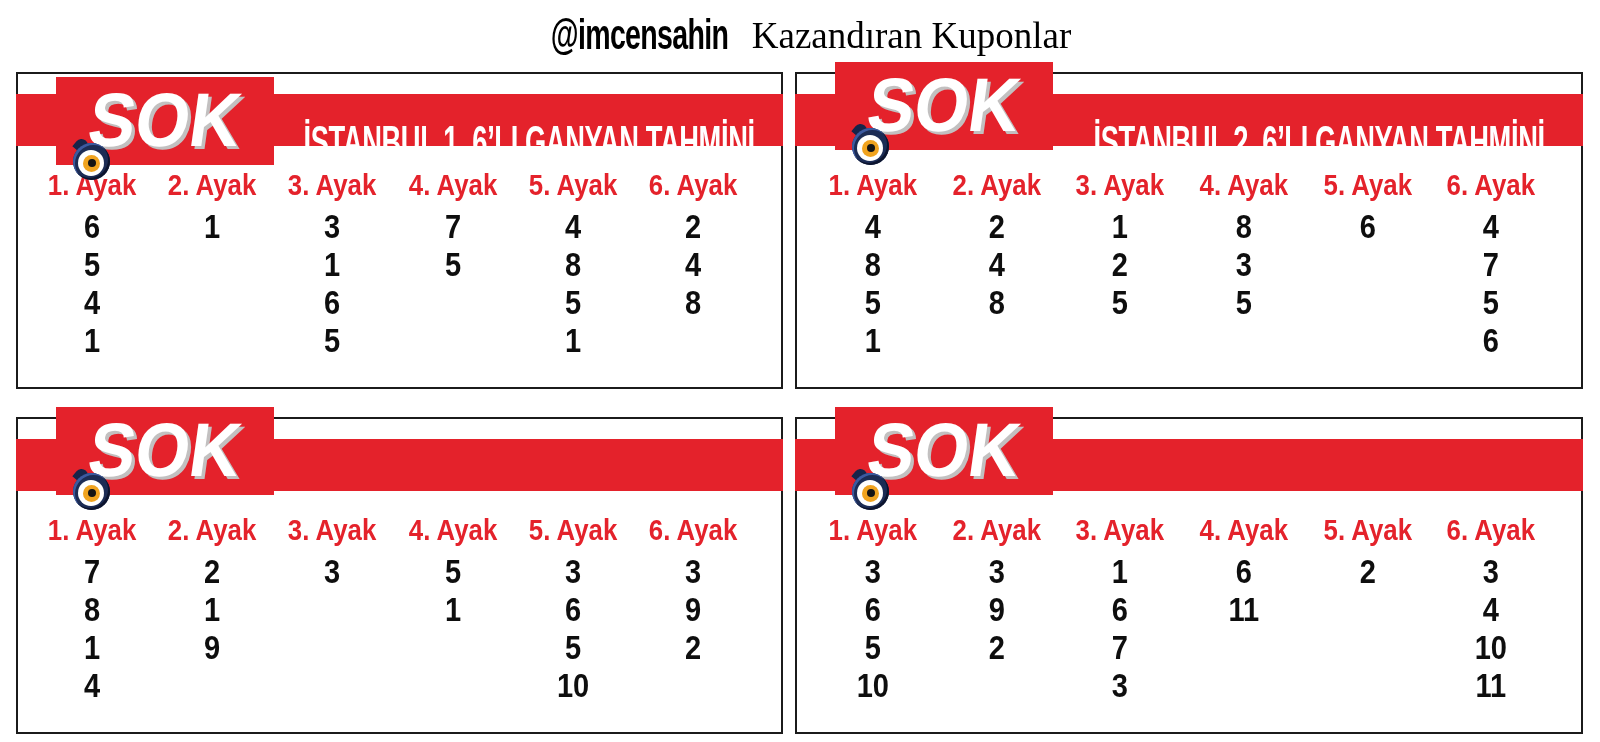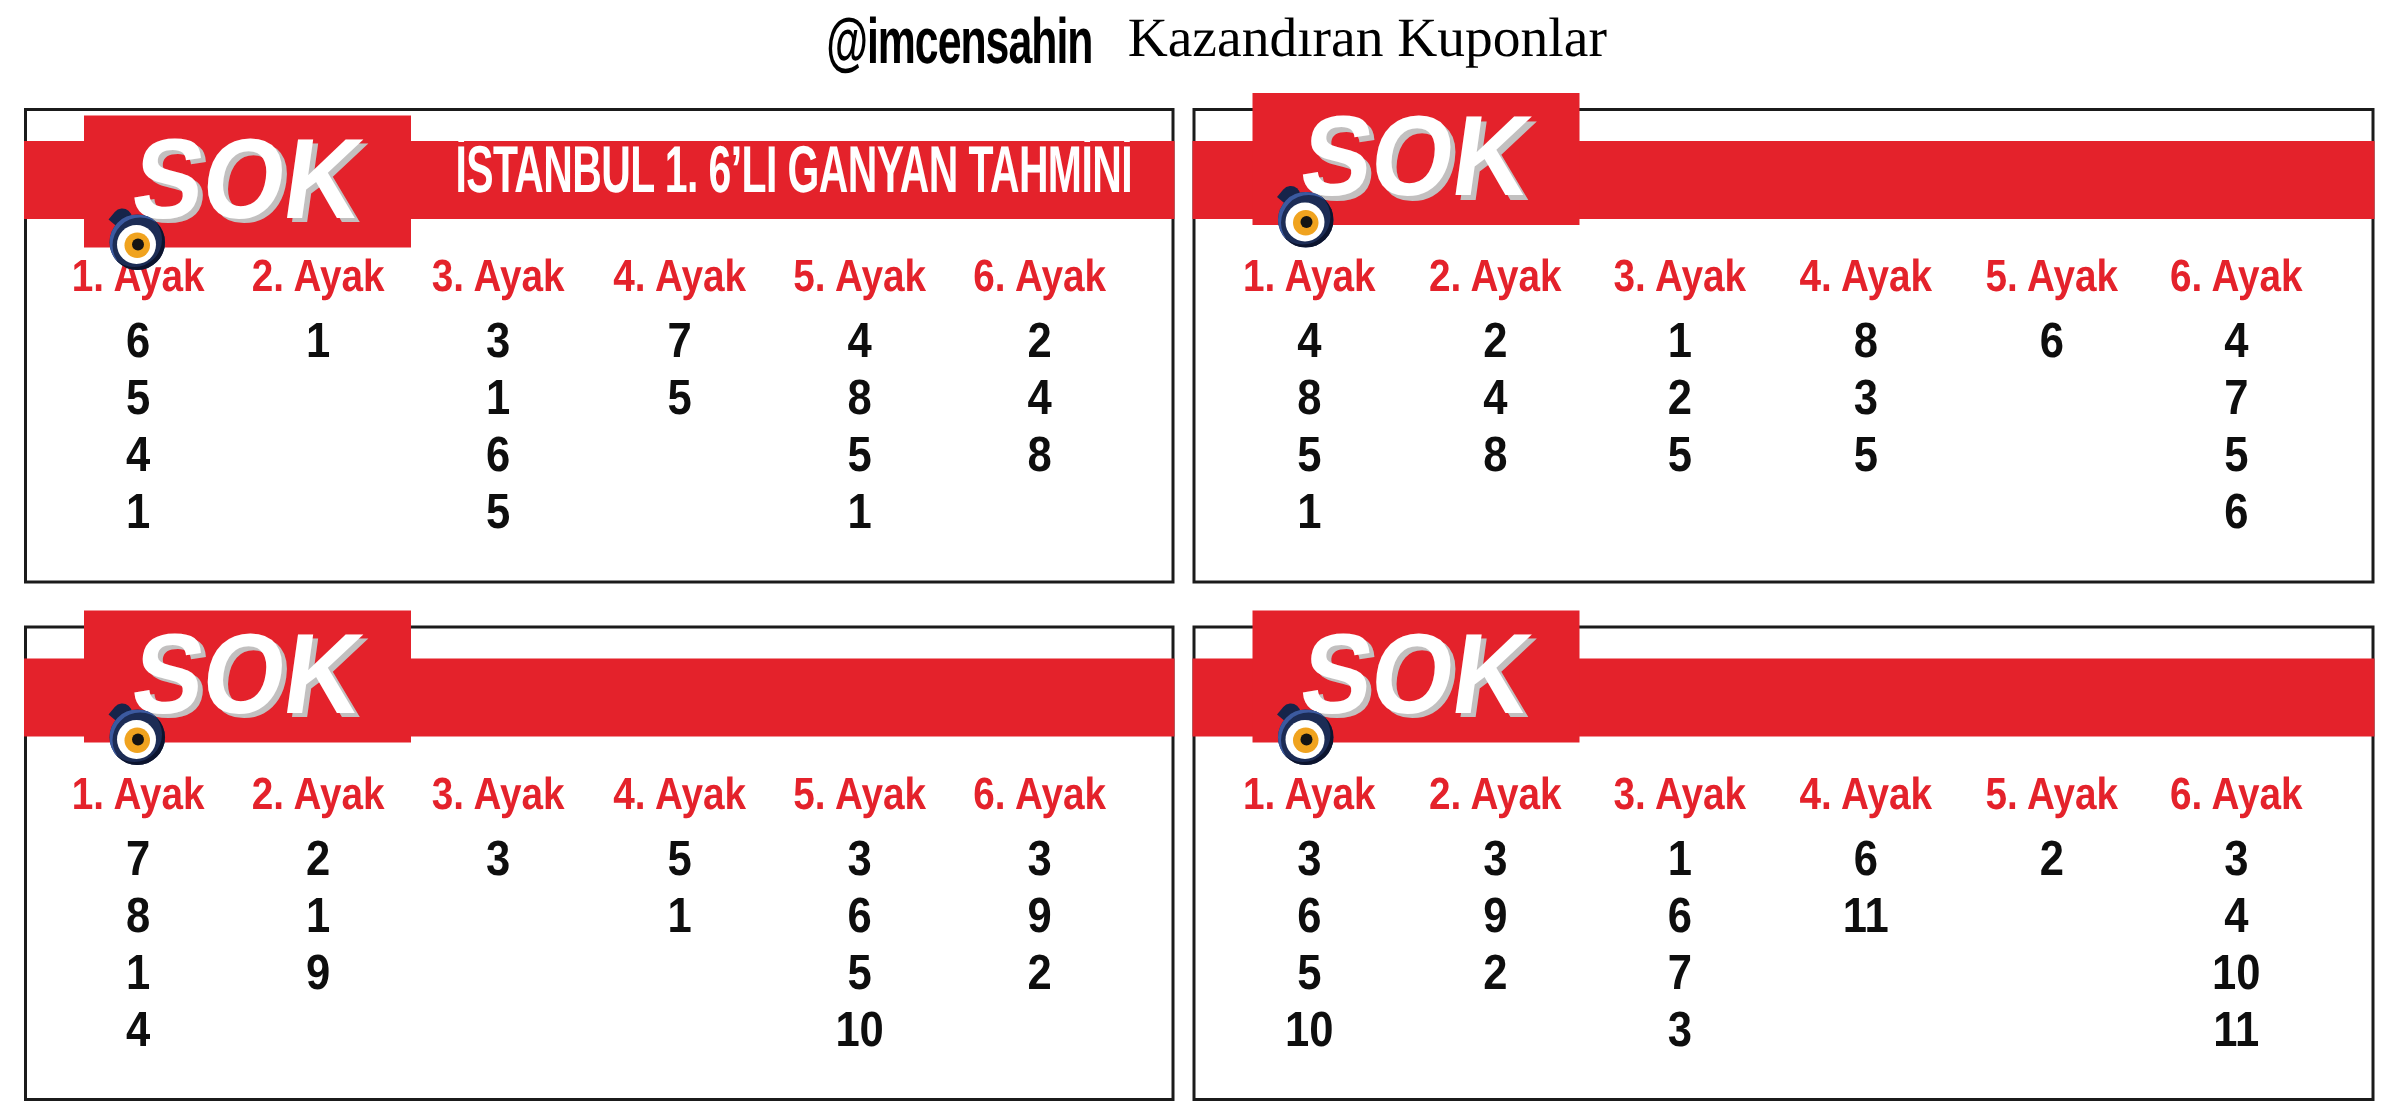--- a/index.html
+++ b/index.html
@@ -7,21 +7,21 @@
     --ink:#0e0e0e;
   }
   html,body{margin:0;padding:0;background:#fff;}
   body{
     width:1600px;height:742px;overflow:hidden;
     font-family:"Liberation Sans",sans-serif;
     color:var(--ink);
   }
   
   .page-header{
-    height:62px;display:flex;align-items:flex-start;justify-content:center;
+    height:62px;display:flex;align-items:center;justify-content:center;
     padding-top:4px;
   }
   .handle{
     display:inline-block;
     font-weight:bold;font-size:42px;letter-spacing:-1px;
     transform:scale(.68,1.02);transform-origin:center;
     margin:0 -34px 0 -20px;
     color:#000;
   }
   .title-rest{
@@ -72,21 +72,21 @@
   .nazar .n-orange{
     position:absolute;left:10px;top:12px;width:17px;height:17px;border-radius:50%;
     background:#f0a31f;
   }
   .nazar .n-pupil{
     position:absolute;left:15px;top:16px;width:8px;height:8px;border-radius:50%;
     background:#141414;
   }
   .banner-title{
     position:absolute;left:266px;right:6px;top:20px;height:68px;
-    display:flex;align-items:flex-start;justify-content:center;
+    display:flex;align-items:flex-end;justify-content:center;
   }
   .banner-title span{
     display:inline-block;white-space:pre;
     color:#fff;font-weight:bold;font-size:35px;letter-spacing:-.5px;
     transform:scale(.78,1.26);transform-origin:center;
   }
   
   .cols{
     position:absolute;left:14px;right:28px;top:92px;
     display:flex;
@@ -158,172 +158,175 @@
           <div class="num">4</div>
           <div class="num">8</div>
           <div class="num">5</div>
           <div class="num">1</div>
         </div>
         <div class="col">
           <div class="col-label">6. Ayak</div>
           <div class="num">2</div>
           <div class="num">4</div>
           <div class="num">8</div>
+        </div>
+      </div>
+  </section>
+
+  <section class="panel raised">
+    <div class="banner"></div>
+    <div class="banner-title">
+      <span>İSTANBUL 2. 6’LI GANYAN TAHMİNİ</span>
+    </div>
+    <div class="logo-box">
+      <span class="logo-text">SOK</span>
+      <span class="nazar">
+        <i class="n-tail"></i>
+          <i class="n-outer"></i>
+          <i class="n-white"></i>
+          <i class="n-orange"></i>
+          <i class="n-pupil"></i>
+      </span>
+    </div>
+    <div class="cols">
+        <div class="col">
+          <div class="col-label">1. Ayak</div>
+          <div class="num">4</div>
+          <div class="num">8</div>
+          <div class="num">5</div>
+          <div class="num">1</div>
+        </div>
+        <div class="col">
+          <div class="col-label">2. Ayak</div>
+          <div class="num">2</div>
+          <div class="num">4</div>
+          <div class="num">8</div>
+        </div>
+        <div class="col">
+          <div class="col-label">3. Ayak</div>
+          <div class="num">1</div>
+          <div class="num">2</div>
+          <div class="num">5</div>
+        </div>
+        <div class="col">
+          <div class="col-label">4. Ayak</div>
+          <div class="num">8</div>
+          <div class="num">3</div>
+          <div class="num">5</div>
+        </div>
+        <div class="col">
+          <div class="col-label">5. Ayak</div>
+          <div class="num">6</div>
+        </div>
+        <div class="col">
+          <div class="col-label">6. Ayak</div>
+          <div class="num">4</div>
+          <div class="num">7</div>
+          <div class="num">5</div>
+          <div class="num">6</div>
         </div>
       </div>
   </section>
 
   <section class="panel raised">
     <div class="banner"></div>
     <div class="logo-box">
       <span class="logo-text">SOK</span>
       <span class="nazar">
         <i class="n-tail"></i>
           <i class="n-outer"></i>
           <i class="n-white"></i>
           <i class="n-orange"></i>
           <i class="n-pupil"></i>
       </span>
     </div>
     <div class="cols">
         <div class="col">
           <div class="col-label">1. Ayak</div>
-          <div class="num">4</div>
-          <div class="num">8</div>
-          <div class="num">5</div>
-          <div class="num">1</div>
+          <div class="num">7</div>
+          <div class="num">8</div>
+          <div class="num">1</div>
+          <div class="num">4</div>
         </div>
         <div class="col">
           <div class="col-label">2. Ayak</div>
           <div class="num">2</div>
-          <div class="num">4</div>
-          <div class="num">8</div>
+          <div class="num">1</div>
+          <div class="num">9</div>
         </div>
         <div class="col">
           <div class="col-label">3. Ayak</div>
-          <div class="num">1</div>
-          <div class="num">2</div>
-          <div class="num">5</div>
+          <div class="num">3</div>
         </div>
         <div class="col">
           <div class="col-label">4. Ayak</div>
-          <div class="num">8</div>
-          <div class="num">3</div>
-          <div class="num">5</div>
+          <div class="num">5</div>
+          <div class="num">1</div>
         </div>
         <div class="col">
           <div class="col-label">5. Ayak</div>
-          <div class="num">6</div>
+          <div class="num">3</div>
+          <div class="num">6</div>
+          <div class="num">5</div>
+          <div class="num">10</div>
         </div>
         <div class="col">
           <div class="col-label">6. Ayak</div>
-          <div class="num">4</div>
-          <div class="num">7</div>
-          <div class="num">5</div>
-          <div class="num">6</div>
+          <div class="num">3</div>
+          <div class="num">9</div>
+          <div class="num">2</div>
         </div>
       </div>
   </section>
 
   <section class="panel raised">
     <div class="banner"></div>
     <div class="logo-box">
       <span class="logo-text">SOK</span>
       <span class="nazar">
         <i class="n-tail"></i>
           <i class="n-outer"></i>
           <i class="n-white"></i>
           <i class="n-orange"></i>
           <i class="n-pupil"></i>
       </span>
     </div>
     <div class="cols">
         <div class="col">
           <div class="col-label">1. Ayak</div>
+          <div class="num">3</div>
+          <div class="num">6</div>
+          <div class="num">5</div>
+          <div class="num">10</div>
+        </div>
+        <div class="col">
+          <div class="col-label">2. Ayak</div>
+          <div class="num">3</div>
+          <div class="num">9</div>
+          <div class="num">2</div>
+        </div>
+        <div class="col">
+          <div class="col-label">3. Ayak</div>
+          <div class="num">1</div>
+          <div class="num">6</div>
           <div class="num">7</div>
-          <div class="num">8</div>
-          <div class="num">1</div>
-          <div class="num">4</div>
-        </div>
-        <div class="col">
-          <div class="col-label">2. Ayak</div>
-          <div class="num">2</div>
-          <div class="num">1</div>
-          <div class="num">9</div>
-        </div>
-        <div class="col">
-          <div class="col-label">3. Ayak</div>
           <div class="num">3</div>
         </div>
         <div class="col">
           <div class="col-label">4. Ayak</div>
-          <div class="num">5</div>
-          <div class="num">1</div>
+          <div class="num">6</div>
+          <div class="num">11</div>
         </div>
         <div class="col">
           <div class="col-label">5. Ayak</div>
-          <div class="num">3</div>
-          <div class="num">6</div>
-          <div class="num">5</div>
+          <div class="num">2</div>
+        </div>
+        <div class="col">
+          <div class="col-label">6. Ayak</div>
+          <div class="num">3</div>
+          <div class="num">4</div>
           <div class="num">10</div>
-        </div>
-        <div class="col">
-          <div class="col-label">6. Ayak</div>
-          <div class="num">3</div>
-          <div class="num">9</div>
-          <div class="num">2</div>
+          <div class="num">11</div>
         </div>
       </div>
   </section>
 
-  <section class="panel raised">
-    <div class="banner"></div>
-    <div class="logo-box">
-      <span class="logo-text">SOK</span>
-      <span class="nazar">
-        <i class="n-tail"></i>
-          <i class="n-outer"></i>
-          <i class="n-white"></i>
-          <i class="n-orange"></i>
-          <i class="n-pupil"></i>
-      </span>
-    </div>
-    <div class="cols">
-        <div class="col">
-          <div class="col-label">1. Ayak</div>
-          <div class="num">3</div>
-          <div class="num">6</div>
-          <div class="num">5</div>
-          <div class="num">10</div>
-        </div>
-        <div class="col">
-          <div class="col-label">2. Ayak</div>
-          <div class="num">3</div>
-          <div class="num">9</div>
-          <div class="num">2</div>
-        </div>
-        <div class="col">
-          <div class="col-label">3. Ayak</div>
-          <div class="num">1</div>
-          <div class="num">6</div>
-          <div class="num">7</div>
-          <div class="num">3</div>
-        </div>
-        <div class="col">
-          <div class="col-label">4. Ayak</div>
-          <div class="num">6</div>
-          <div class="num">11</div>
-        </div>
-        <div class="col">
-          <div class="col-label">5. Ayak</div>
-          <div class="num">2</div>
-        </div>
-        <div class="col">
-          <div class="col-label">6. Ayak</div>
-          <div class="num">3</div>
-          <div class="num">4</div>
-          <div class="num">10</div>
-          <div class="num">11</div>
-        </div>
-      </div>
-  </section>
-
 </div>
 
 </body></html>

